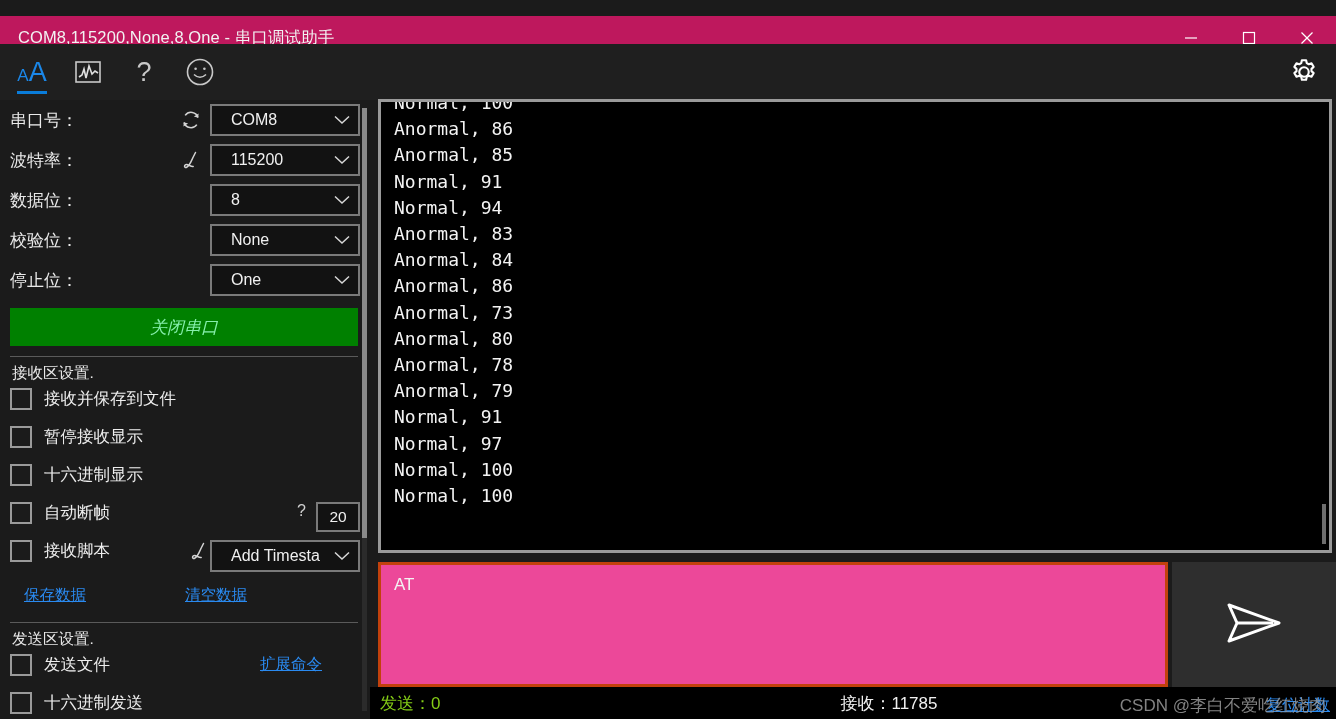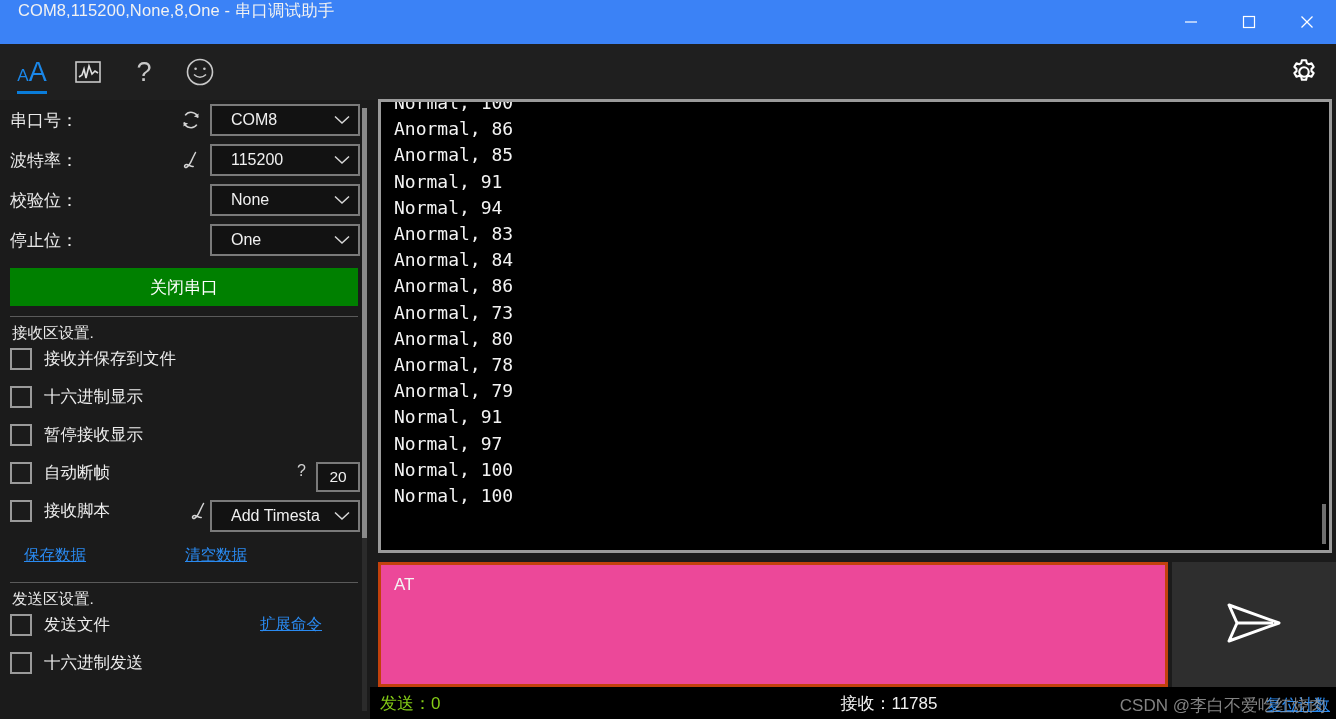--- a/index.html
+++ b/index.html
@@ -10,23 +10,23 @@
     overflow: hidden;
   }
   #app {
     position: relative;
     width: 1336px; height: 719px;
     background: #1b1b1b;
   }
 
   
   #titlebar {
-    position: absolute; left: 0; top: 0; width: 1336px; height: 44px;
-    background: #3b82f6;
-    display: flex; 
+    position: absolute; left: 0; top: 16px; width: 1336px; height: 44px;
+    background: #be185d;
+    display: flex; align-items: center;
   }
   #title-text {
     margin-left: 18px;
     color: #f2f2f2;
     font-size: 16.5px;
     letter-spacing: 0.1px;
     white-space: nowrap;
   }
   #win-controls { margin-left: auto; display: flex; height: 44px; }
   .win-btn {
@@ -94,22 +94,22 @@
   }
   .combo .chev {
     position: absolute; right: 8px; top: 50%; transform: translateY(-50%);
     color: #d8d8d8;
   }
 
   #btn-close-port {
     margin: 8px 0 0 0;
     width: 348px; height: 38px;
     background: #008000;
-    color: #ffffff; font-size: 17px;
-    display: flex; align-items: center; justify-content: center;
+    color: #86efac; font-size: 17px;
+    display: flex; align-items: center; justify-content: center; font-style: italic;
   }
 
   .divider { height: 1px; background: #5a5a5a; margin: 10px 0 6px 0; width: 348px;}
 
   .section-title {
     color: #e8e8e8; font-size: 15.5px; margin: 4px 0 4px 2px;
   }
 
   .cbrow { display: flex; height: 38px; }
   .cbox {
@@ -304,20 +304,32 @@
         <div class="combo">
           <span>115200</span>
           <span class="chev">
             <svg width="16" height="10" viewBox="0 0 16 10">
                 <polyline points="1,1.5 8,8 15,1.5" fill="none" stroke="#d8d8d8" stroke-width="1.5"></polyline>
               </svg>
           </span>
         </div>
       </div>
 
+      <div class="row">
+        <span class="lbl">数据位：</span>
+        <span class="spacer"></span>
+        <div class="combo">
+          <span>8</span>
+          <span class="chev">
+            <svg width="16" height="10" viewBox="0 0 16 10">
+                <polyline points="1,1.5 8,8 15,1.5" fill="none" stroke="#d8d8d8" stroke-width="1.5"></polyline>
+              </svg>
+          </span>
+        </div>
+      </div>
 
       <div class="row">
         <span class="lbl">校验位：</span>
         <span class="spacer"></span>
         <div class="combo">
           <span>None</span>
           <span class="chev">
             <svg width="16" height="10" viewBox="0 0 16 10">
                 <polyline points="1,1.5 8,8 15,1.5" fill="none" stroke="#d8d8d8" stroke-width="1.5"></polyline>
               </svg>
@@ -344,26 +356,26 @@
 
       <div class="section-title">接收区设置.</div>
 
       <div class="cbrow">
         <span class="cbox"></span>
         <span class="ctext">接收并保存到文件</span>
       </div>
 
       <div class="cbrow">
         <span class="cbox"></span>
+        <span class="ctext">暂停接收显示</span>
+      </div>
+
+      <div class="cbrow">
+        <span class="cbox"></span>
         <span class="ctext">十六进制显示</span>
-      </div>
-
-      <div class="cbrow">
-        <span class="cbox"></span>
-        <span class="ctext">暂停接收显示</span>
       </div>
 
       <div class="cbrow">
         <span class="cbox"></span>
         <span class="ctext">自动断帧</span>
         <span class="spacer"></span>
         <span class="qmark">?</span>
         <span class="numbox">20</span>
       </div>
 

